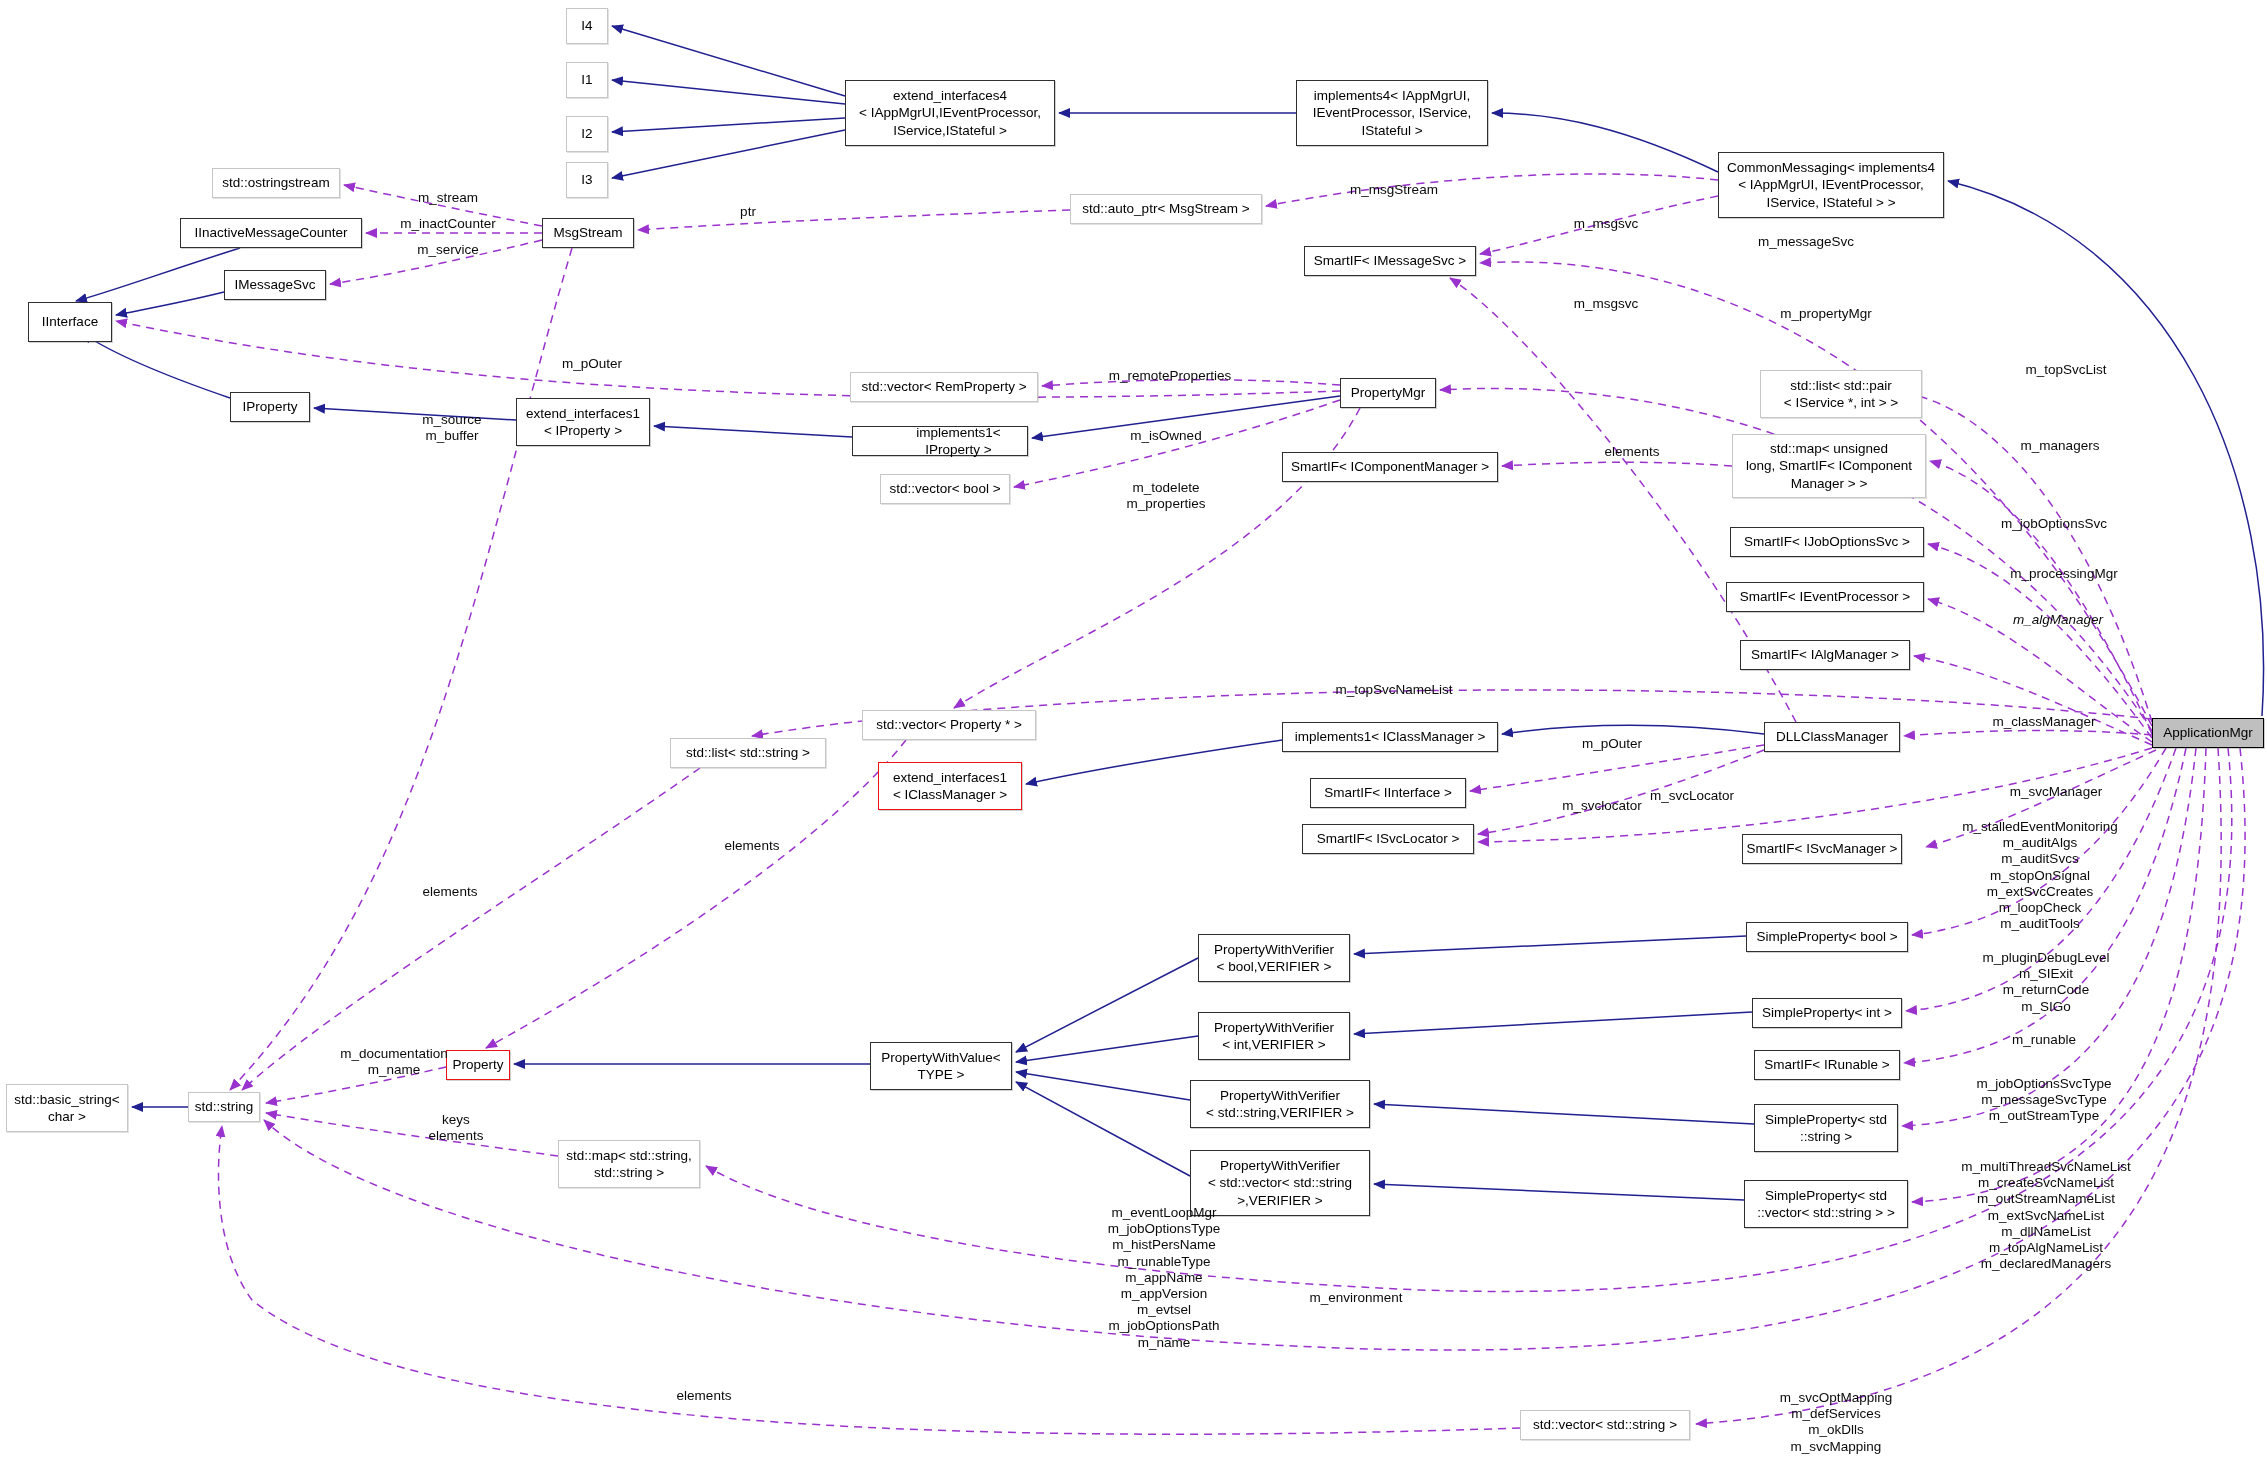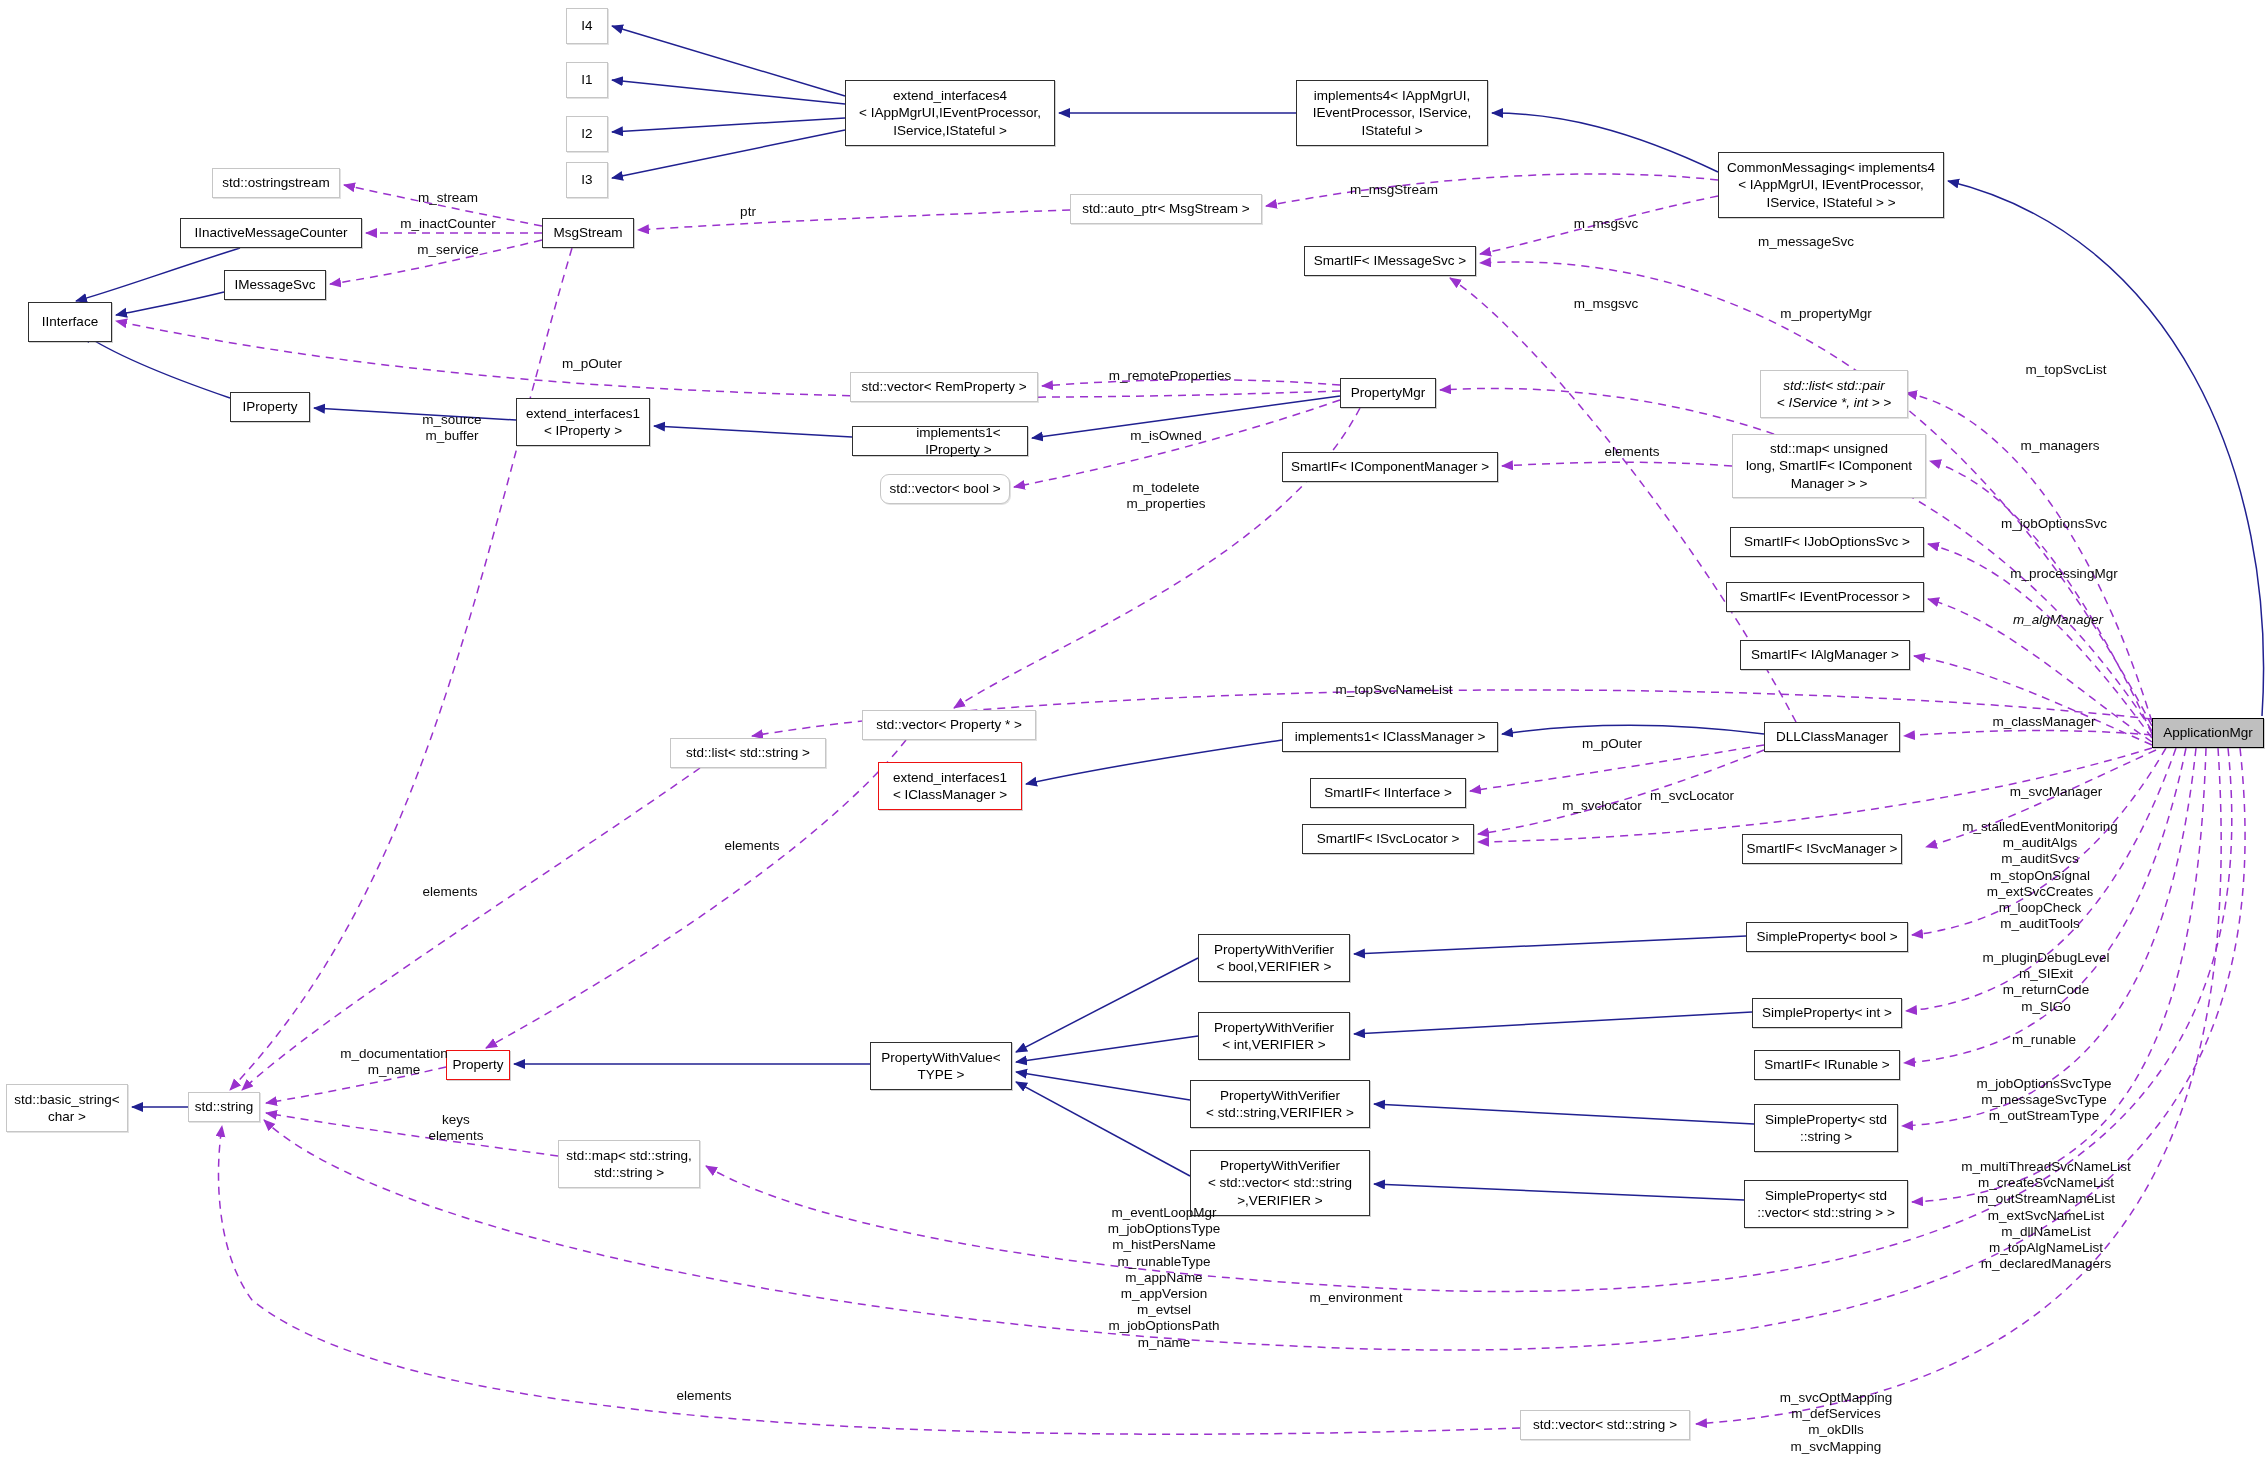--- a/index.html
+++ b/index.html
@@ -138,25 +138,25 @@
       <div class="node stl" style="left: 212px; top: 168px; width: 128px; height: 30px;">std::ostringstream</div>
       <div class="node class" style="left: 180px; top: 218px; width: 182px; height: 30px;">IInactiveMessageCounter</div>
       <div class="node class" style="left: 542px; top: 218px; width: 92px; height: 30px;">MsgStream</div>
       <div class="node class" style="left: 224px; top: 270px; width: 102px; height: 30px;">IMessageSvc</div>
       <div class="node class" style="left: 28px; top: 302px; width: 84px; height: 40px;">IInterface</div>
       <div class="node class" style="left: 230px; top: 392px; width: 80px; height: 30px;">IProperty</div>
       <div class="node class" style="left: 516px; top: 398px; width: 134px; height: 48px;">extend_interfaces1
 &lt; IProperty &gt;</div>
       <div class="node stl" style="left: 850px; top: 372px; width: 188px; height: 30px;">std::vector&lt; RemProperty &gt;</div>
       <div class="node class" style="left: 852px; top: 426px; width: 176px; height: 30px; padding-left: 37px;">implements1&lt; IProperty &gt;</div>
-      <div class="node stl" style="left: 880px; top: 474px; width: 130px; height: 30px; border-radius: 9px;">std::vector&lt; bool &gt;</div>
+      <div class="node stl" style="left: 880px; top: 474px; width: 130px; height: 30px;">std::vector&lt; bool &gt;</div>
       <div class="node class" style="left: 1304px; top: 246px; width: 172px; height: 30px;">SmartIF&lt; IMessageSvc &gt;</div>
       <div class="node class" style="left: 1340px; top: 378px; width: 96px; height: 30px;">PropertyMgr</div>
       <div class="node class" style="left: 1282px; top: 452px; width: 216px; height: 30px;">SmartIF&lt; IComponentManager &gt;</div>
-      <div class="node stl" style="left: 1760px; top: 370px; width: 148px; height: 48px; font-style: italic;">std::list&lt; std::pair
+      <div class="node stl" style="left: 1760px; top: 370px; width: 162px; height: 48px;">std::list&lt; std::pair
 &lt; IService *, int &gt; &gt;</div>
       <div class="node stl" style="left: 1732px; top: 434px; width: 194px; height: 64px;">std::map&lt; unsigned
 long, SmartIF&lt; IComponent
 Manager &gt; &gt;</div>
       <div class="node class" style="left: 1730px; top: 527px; width: 194px; height: 30px;">SmartIF&lt; IJobOptionsSvc &gt;</div>
       <div class="node class" style="left: 1726px; top: 582px; width: 198px; height: 30px;">SmartIF&lt; IEventProcessor &gt;</div>
       <div class="node class" style="left: 1740px; top: 640px; width: 170px; height: 30px;">SmartIF&lt; IAlgManager &gt;</div>
       <div class="node stl" style="left: 862px; top: 710px; width: 174px; height: 30px;">std::vector&lt; Property * &gt;</div>
       <div class="node stl" style="left: 670px; top: 738px; width: 156px; height: 30px;">std::list&lt; std::string &gt;</div>
       <div class="node red" style="left: 878px; top: 762px; width: 144px; height: 48px;">extend_interfaces1

